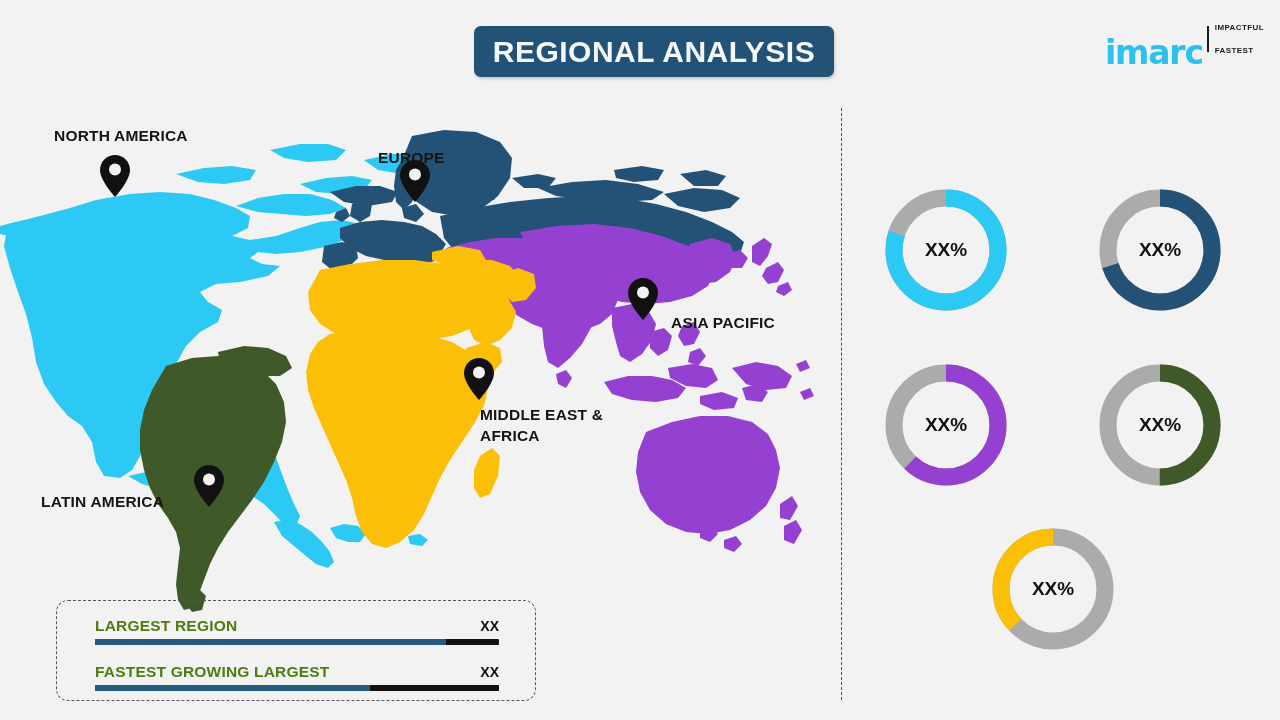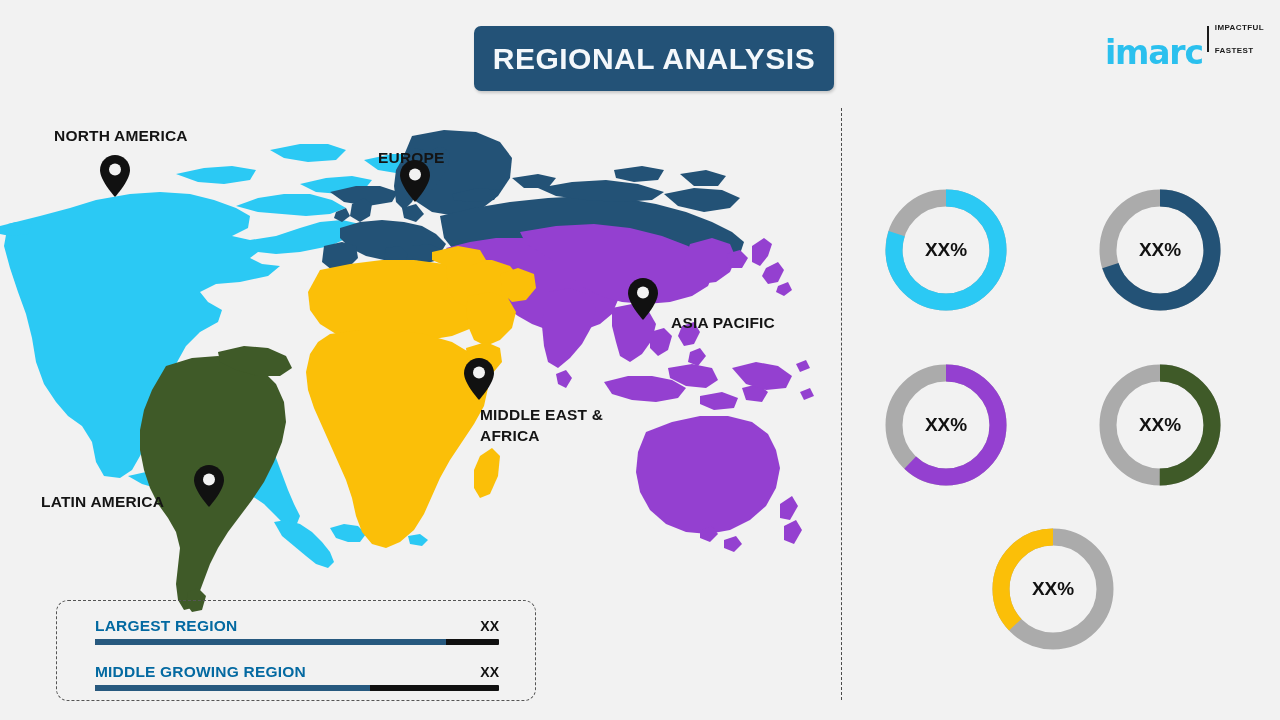--- a/index.html
+++ b/index.html
@@ -15,21 +15,21 @@
     overflow: hidden;
     font-family: "Liberation Sans", sans-serif;
   }
 
   
   .title-badge {
     position: absolute;
     left: 474px;
     top: 26px;
     width: 360px;
-    height: 65px;
+    height: 51px;
     background: #235277;
     border-radius: 7px;
     display: flex;
     align-items: center;
     justify-content: center;
     box-shadow: 1px 2px 3px rgba(0,0,0,0.18);
   }
   .title-badge span {
     color: #f4f8fb;
     font-size: 30px;
@@ -133,21 +133,21 @@
   .legend-row { position: relative; margin-bottom: 18px; }
   .legend-row .row-top {
     display: flex;
     align-items: baseline;
     justify-content: space-between;
     margin-bottom: 4px;
   }
   .legend-row .rl-name {
     font-size: 15.5px;
     font-weight: bold;
-    color: #0369a1;
+    color: #4d7c0f;
     letter-spacing: 0.2px;
   }
   .legend-row .rl-val {
     font-size: 14px;
     font-weight: bold;
     color: #111;
   }
   .bar {
     position: relative;
     height: 6px;
@@ -416,21 +416,21 @@
       <div class="row-top">
         <span class="rl-name">LARGEST REGION</span>
         <span class="rl-val">XX</span>
       </div>
       <div class="bar">
         <div class="bar-fill" id="fill-0" style="width: 87%;"></div>
       </div>
     </div>
     <div class="legend-row">
       <div class="row-top">
-        <span class="rl-name">MIDDLE GROWING REGION</span>
+        <span class="rl-name">FASTEST GROWING LARGEST</span>
         <span class="rl-val">XX</span>
       </div>
       <div class="bar">
         <div class="bar-fill" id="fill-1" style="width: 68%;"></div>
       </div>
     </div>
   </div>
 
 
   <div class="donut" id="donut-0">

